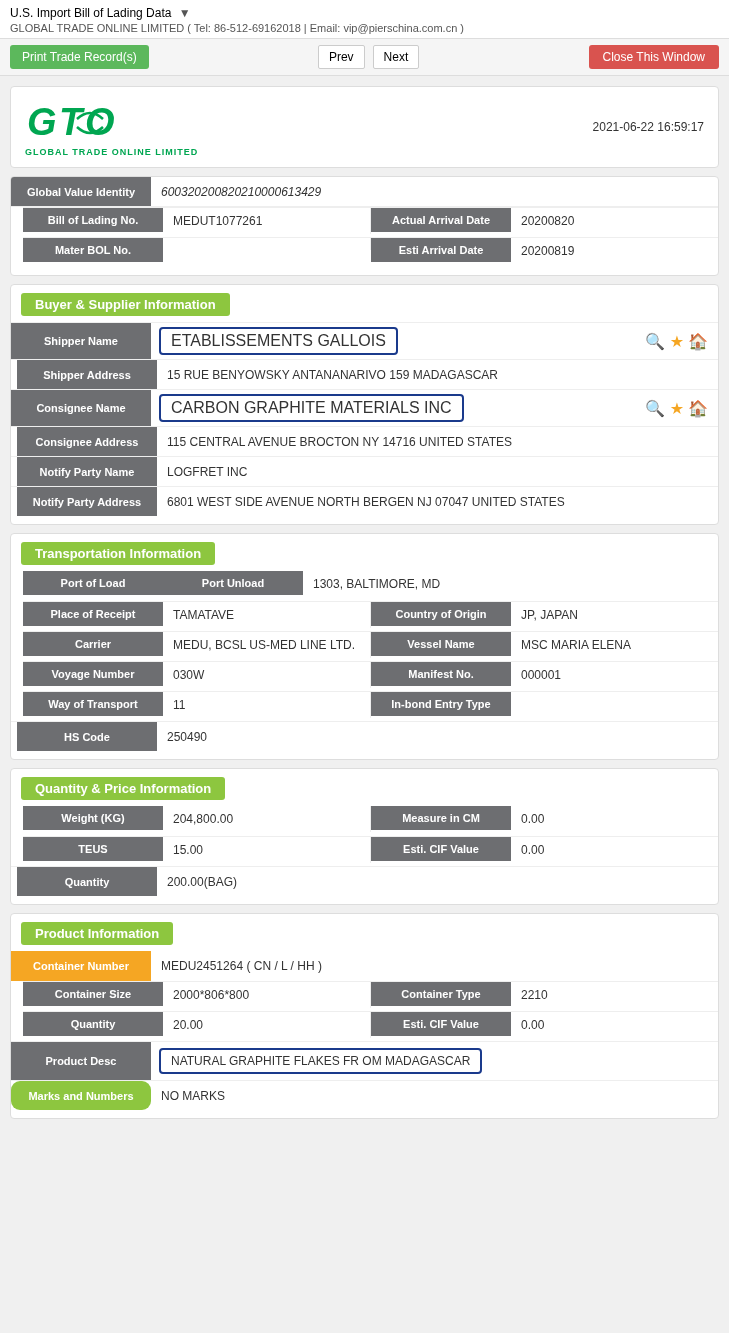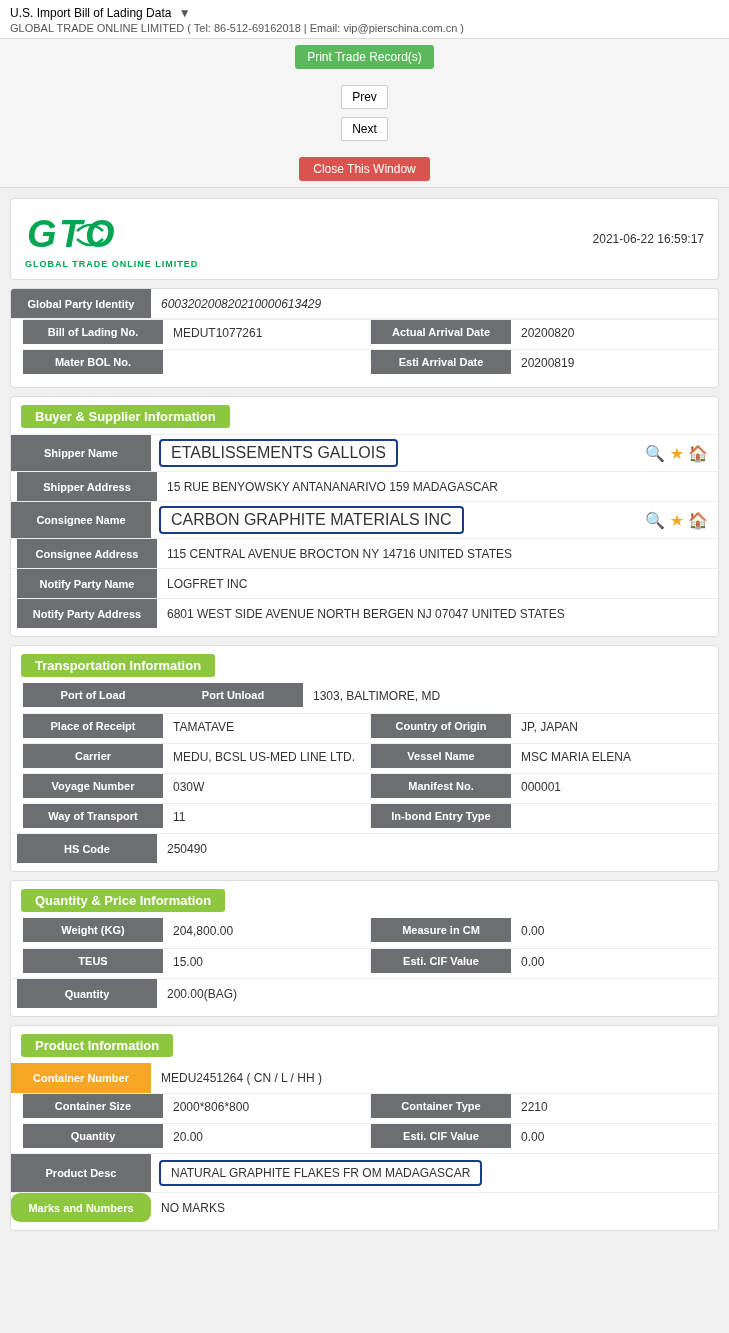--- a/index.html
+++ b/index.html
@@ -26,21 +26,20 @@
       color: #555;
       margin-top: 2px;
     }
     .toolbar {
       background: #f5f5f5;
       padding: 6px 10px;
       display: flex;
       align-items: center;
       gap: 8px;
       border-bottom: 1px solid #ddd;
-      flex-direction: column;
     }
     .btn-print {
       background: #5cb85c;
       color: #fff;
       border: none;
       padding: 5px 12px;
       border-radius: 3px;
       cursor: pointer;
       font-size: 12px;
     }
@@ -344,21 +343,21 @@
         <path d="M 52 30 Q 65 42 78 30" stroke="#00a651" stroke-width="2.5" fill="none"></path>
       </svg>
       <div class="logo-sub">GLOBAL TRADE  ONLINE LIMITED</div>
     </div>
     <div class="timestamp">2021-06-22 16:59:17</div>
   </div>
 
   <div class="card">
     <div class="card-inner">
       <div class="global-id-row">
-        <div class="global-id-label">Global Party Identity</div>
+        <div class="global-id-label">Global Value Identity</div>
         <div class="global-id-value">600320200820210000613429</div>
       </div>
       <div class="field-row">
         <div class="field-label">Bill of Lading No.</div>
         <div class="field-value">MEDUT1077261</div>
         <div class="field-label-right">Actual Arrival Date</div>
         <div class="field-value-right">20200820</div>
       </div>
       <div class="field-row">
         <div class="field-label">Mater BOL No.</div>

